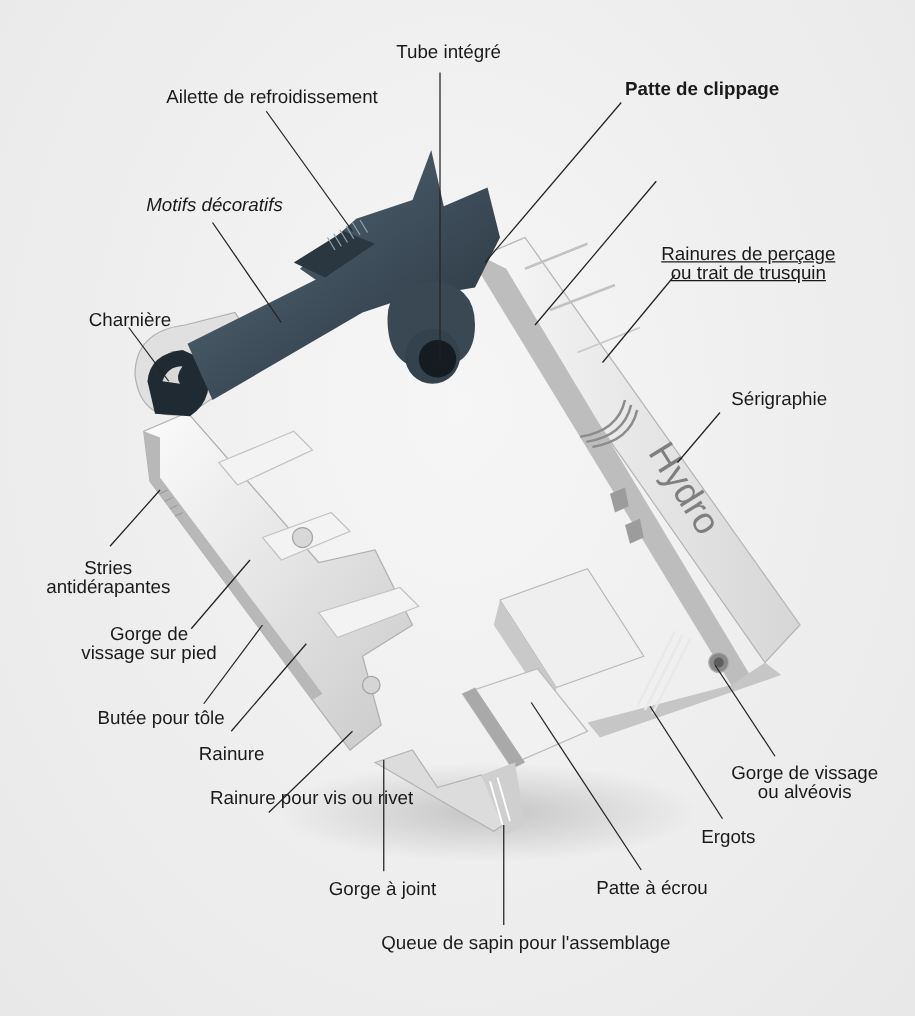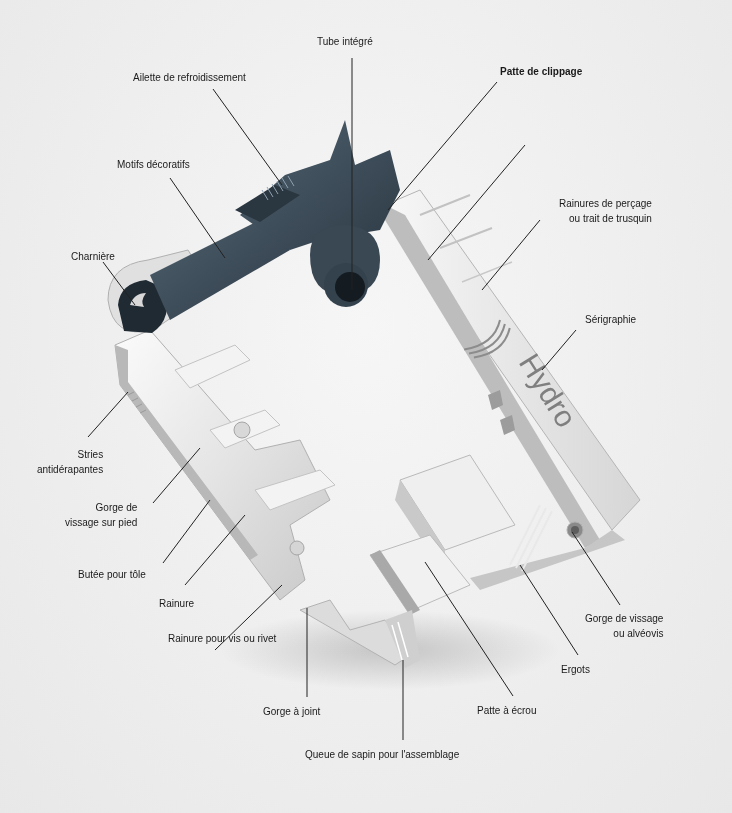--- a/index.html
+++ b/index.html
@@ -5,21 +5,21 @@
   html, body { margin: 0; padding: 0; }
   body {
     width: 732px; height: 813px; overflow: hidden;
     background: #efefef;
     font-family: "Liberation Sans", sans-serif;
     color: #1a1a1a;
   }
   #stage { position: relative; width: 732px; height: 813px;
     background: radial-gradient(ellipse at 50% 40%, #f6f6f6 0%, #ececec 70%, #e8e8e8 100%); }
   svg#art { position: absolute; left: 0; top: 0; }
-  .lbl { position: absolute; font-size: 10px; line-height: 15px; white-space: nowrap; text-align: right; color: #1a1a1a; }
+  .lbl { position: absolute; font-size: 15px; line-height: 15px; white-space: nowrap; text-align: center; color: #1a1a1a; }
   .lbl span { display: block; }
 </style>
 </head>
 <body>
 
 <div id="stage">
 
   <svg id="art" width="732" height="813" viewBox="0 0 732 813">
     <defs>
       <linearGradient id="alu" x1="0" y1="0" x2="1" y2="1">
@@ -158,24 +158,24 @@
 
   <div class="lbl" style="left:317px; top:34px;">
     <span>Tube intégré</span>
   </div>
   <div class="lbl" style="left:133px; top:70px;">
     <span>Ailette de refroidissement</span>
   </div>
   <div class="lbl" style="left:500px; top:64px;font-weight:bold;">
     <span>Patte de clippage</span>
   </div>
-  <div class="lbl" style="left:117px; top:157px;">
+  <div class="lbl" style="left:117px; top:157px;font-style:italic;">
     <span>Motifs décoratifs</span>
   </div>
-  <div class="lbl" style="left:559px; top:196px;">
+  <div class="lbl" style="left:529px; top:196px;text-decoration:underline;">
     <span>Rainures de perçage</span>
     <span>ou trait de trusquin</span>
   </div>
   <div class="lbl" style="left:71px; top:249px;">
     <span>Charnière</span>
   </div>
   <div class="lbl" style="left:585px; top:312px;">
     <span>Sérigraphie</span>
   </div>
   <div class="lbl" style="left:37px; top:447px;">

